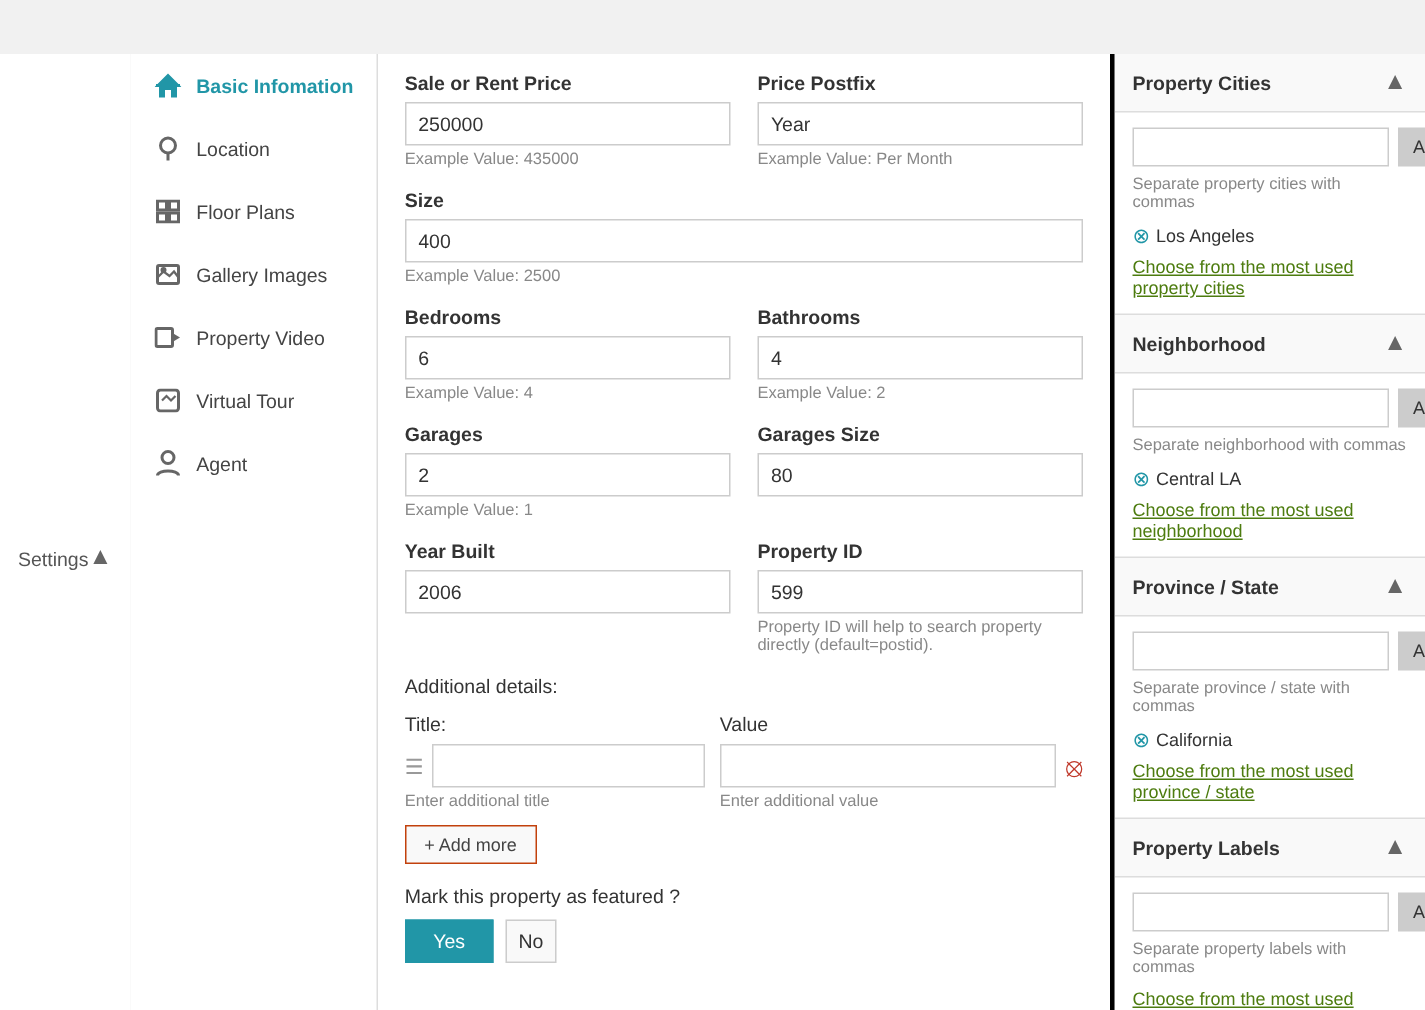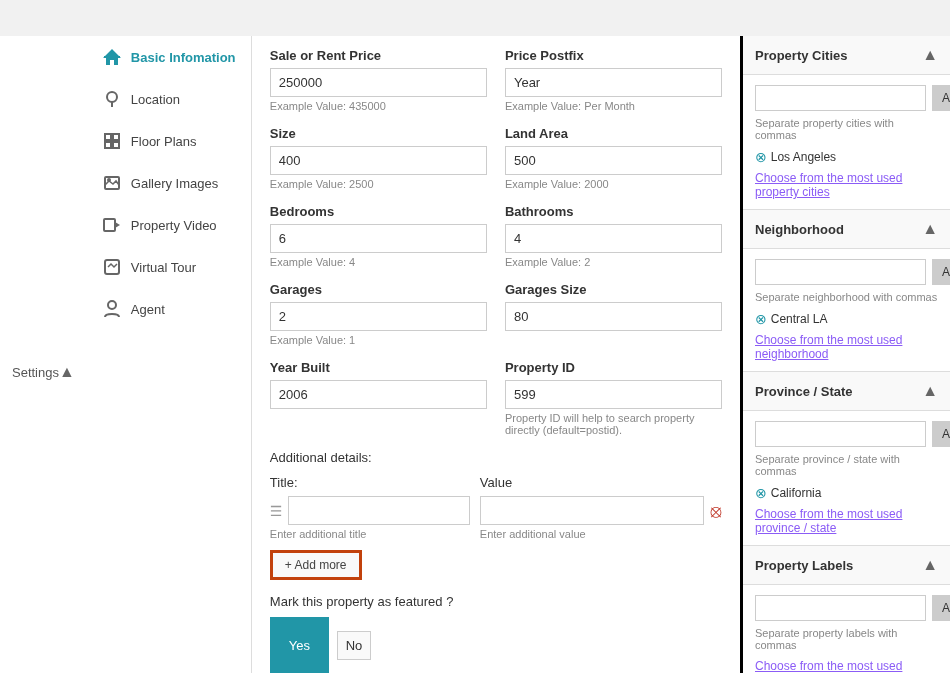--- a/index.html
+++ b/index.html
@@ -36,42 +36,42 @@
     .details-col-value { flex: 1; }
     .col-header { font-size: 13px; color: #333; margin-bottom: 6px; }
 
     .input-row { display: flex; align-items: center; gap: 6px; }
     .drag-handle { color: #999; font-size: 14px; cursor: grab; }
     .details-col-title input, .details-col-value input { flex: 1; border: 1px solid #ccc; padding: 6px 8px; font-size: 13px; width: 100%; }
     .remove-btn { color: #c0392b; font-size: 18px; cursor: pointer; line-height: 1; flex-shrink: 0; }
 
     .enter-text { font-size: 11px; color: #888; margin-top: 3px; }
 
-    .add-more-btn { margin-top: 10px; display: inline-block; border: 3px solid #c2410c; background: #f9f9f9; padding: 5px 12px; font-size: 12px; cursor: pointer; color: #444; }
+    .add-more-btn { margin-top: 10px; display: inline-block; border: 1px solid #c2410c; background: #f9f9f9; padding: 5px 12px; font-size: 12px; cursor: pointer; color: #444; }
 
     .featured-row { margin-top: 14px; }
     .featured-label { font-size: 13px; color: #333; margin-bottom: 8px; }
-    .btn-yes { background: #2196a7; color: #fff; border: 1px solid #2196a7; padding: 20px 18px; font-size: 13px; cursor: pointer; }
+    .btn-yes { background: #2196a7; color: #fff; border: 1px solid #2196a7; padding: 6px 18px; font-size: 13px; cursor: pointer; }
     .btn-no { background: #f9f9f9; color: #333; border: 1px solid #ccc; padding: 6px 8px; font-size: 13px; cursor: pointer; margin-left: 4px; }
 
     
     .right-panel { width: 210px; background: #fff; border-left: 3px solid #000000; overflow-y: auto; flex-shrink: 0; }
 
     .panel-section { border-bottom: 1px solid #ddd; }
     .panel-section-header { display: flex; align-items: center; justify-content: space-between; padding: 10px 12px; background: #f9f9f9; border-bottom: 1px solid #ddd; }
     .panel-section-title { font-size: 13px; font-weight: bold; color: #333; }
     .collapse-icon { font-size: 16px; color: #666; cursor: pointer; }
     .panel-section-body { padding: 10px 12px; }
     .panel-input-row { display: flex; gap: 6px; margin-bottom: 6px; }
     .panel-input { flex: 1; border: 1px solid #ccc; padding: 5px 7px; font-size: 12px; }
     .panel-add-btn { background: #ccc; border: none; padding: 5px 10px; font-size: 12px; cursor: pointer; color: #333; }
     .panel-hint { font-size: 11px; color: #888; margin-bottom: 8px; }
     .panel-tag { display: flex; align-items: center; gap: 4px; font-size: 12px; color: #333; margin-bottom: 6px; }
     .tag-remove { color: #2196a7; font-size: 14px; cursor: pointer; }
-    .panel-link { font-size: 12px; color: #8b5cf6; text-decoration: underline; cursor: pointer; display: block; margin-top: 4px; }
+    .panel-link { font-size: 12px; color: #4d7c0f; text-decoration: underline; cursor: pointer; display: block; margin-top: 4px; }
 
     .settings-title { font-size: 13px; color: #555; }
   </style>
 </head>
 <body>
 
 <div class="app-container">
 
   <div class="settings-bar">
     <span class="settings-title">Settings</span>
@@ -171,25 +171,20 @@
             <input type="text" value="Year" style="">
             <div class="example-text">Example Value: Per Month</div>
           </div>
         </div>
 
         <div class="form-row">
           <div class="form-group">
             <label>Size</label>
             <input type="text" value="400" style="">
             <div class="example-text">Example Value: 2500</div>
-          </div>
-          <div class="form-group">
-            <label>Land Area</label>
-            <input type="text" value="500" style="">
-            <div class="example-text">Example Value: 2000</div>
           </div>
         </div>
 
         <div class="form-row">
           <div class="form-group">
             <label>Bedrooms</label>
             <input type="text" value="6" style="">
             <div class="example-text">Example Value: 4</div>
           </div>
           <div class="form-group">

